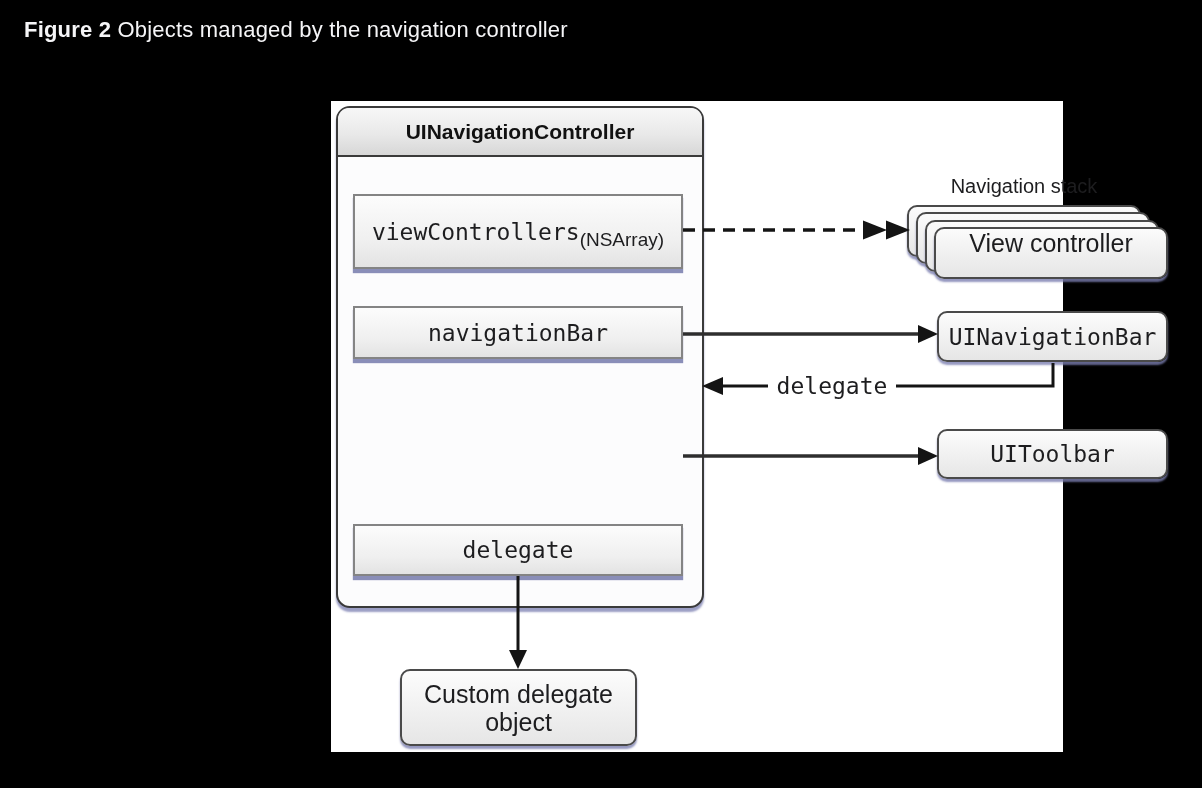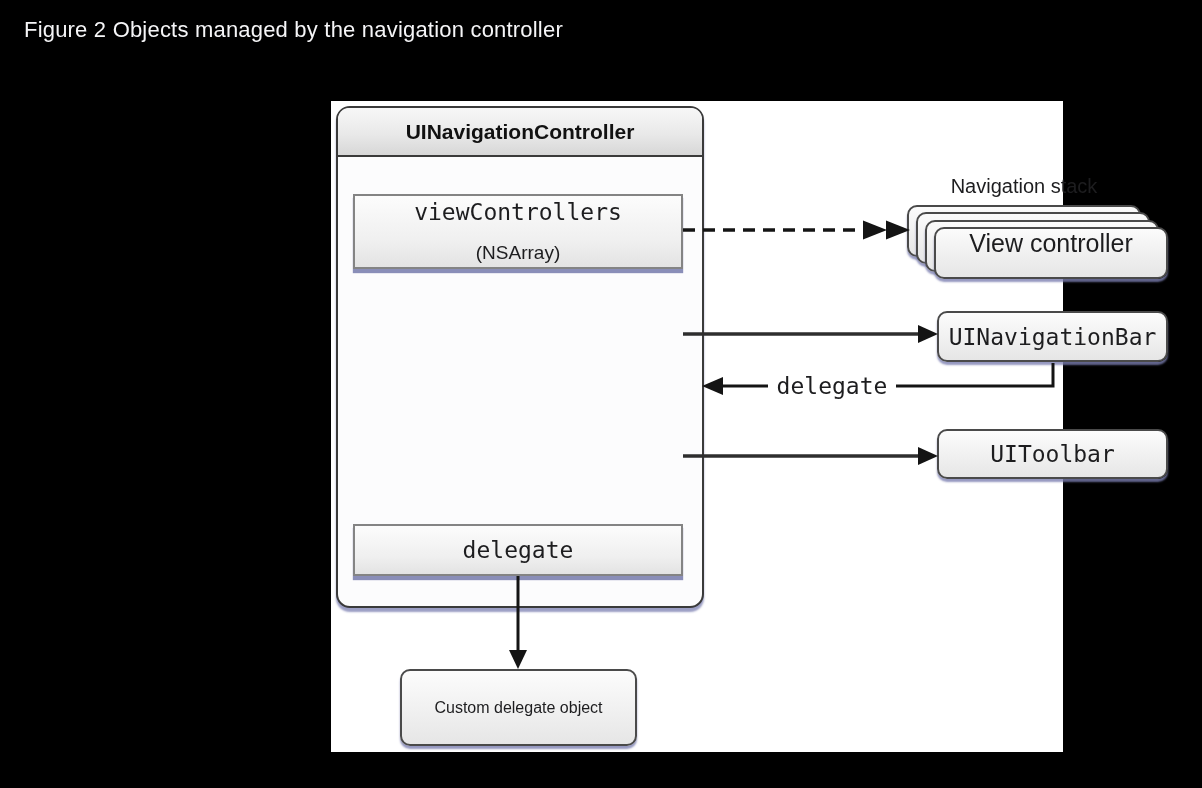--- a/index.html
+++ b/index.html
@@ -15,21 +15,21 @@
 
   
   .figure-title {
     position: absolute;
     left: 24px;
     top: 17px;
     font-size: 22px;
     color: #f5f5f7;
     letter-spacing: 0.2px;
   }
-  .fig-label { font-weight: 400; text-align: center; }
+  .fig-label { font-weight: 700; text-align: center; }
 
   
   .canvas {
     position: absolute;
     left: 331px;
     top: 101px;
     width: 732px;
     height: 651px;
     background: #ffffff;
   }
@@ -62,21 +62,21 @@
 
   
   .prop-box {
     position: absolute;
     left: 22px;
     width: 330px;
     border: 2px solid #848484;
     background: linear-gradient(180deg, #fcfcfc 0%, #efefef 65%, #e3e3e3 100%);
     box-shadow: 0 4px 1px rgba(118,122,172,0.85);
     display: flex;
-    flex-direction: column;
+    flex-direction: row;
     align-items: center;
     justify-content: center;
     z-index: 2;
     box-sizing: border-box;
   }
   .mono {
     font-family: "DejaVu Sans Mono", monospace;
     font-size: 23px;
     color: #1d1d1f;
   }
@@ -101,21 +101,21 @@
     align-items: center;
     justify-content: center;
     z-index: 2;
     box-sizing: border-box;
     color: #1d1d1f;
   }
   #uinavbar  { left: 606px; top: 210px; width: 231px; height: 51px; }
   #uitoolbar { left: 606px; top: 328px; width: 231px; height: 50px; }
   #customdelegate {
     left: 69px; top: 568px; width: 237px; height: 77px;
-    font-size: 16px; line-height: 1.12; text-align: center;
+    font-size: 25px; line-height: 1.12; text-align: center;
     padding: 0 12px;
   }
 
   
   .stack-label {
     position: absolute;
     left: 575px; top: 74px; width: 236px;
     text-align: center;
     font-size: 20px;
     color: #1d1d1f;
@@ -172,20 +172,23 @@
     <div class="controller-frame">
       <div class="frame-header">
         <span>UINavigationController</span>
       </div>
     </div>
 
     <div class="prop-box" id="box-viewcontrollers">
       <div class="mono">viewControllers</div>
       <div class="sub">(NSArray)</div>
     </div>
+    <div class="prop-box" id="box-navigationbar">
+      <div class="mono">navigationBar</div>
+    </div>
     <div class="prop-box" id="box-delegate">
       <div class="mono">delegate</div>
     </div>
 
     <div class="stack-label">Navigation stack</div>
     <div class="stack-card" id="card1"></div>
     <div class="stack-card" id="card2"></div>
     <div class="stack-card" id="card3"></div>
     <div class="stack-card" id="card-front">
       <span>View controller</span>

